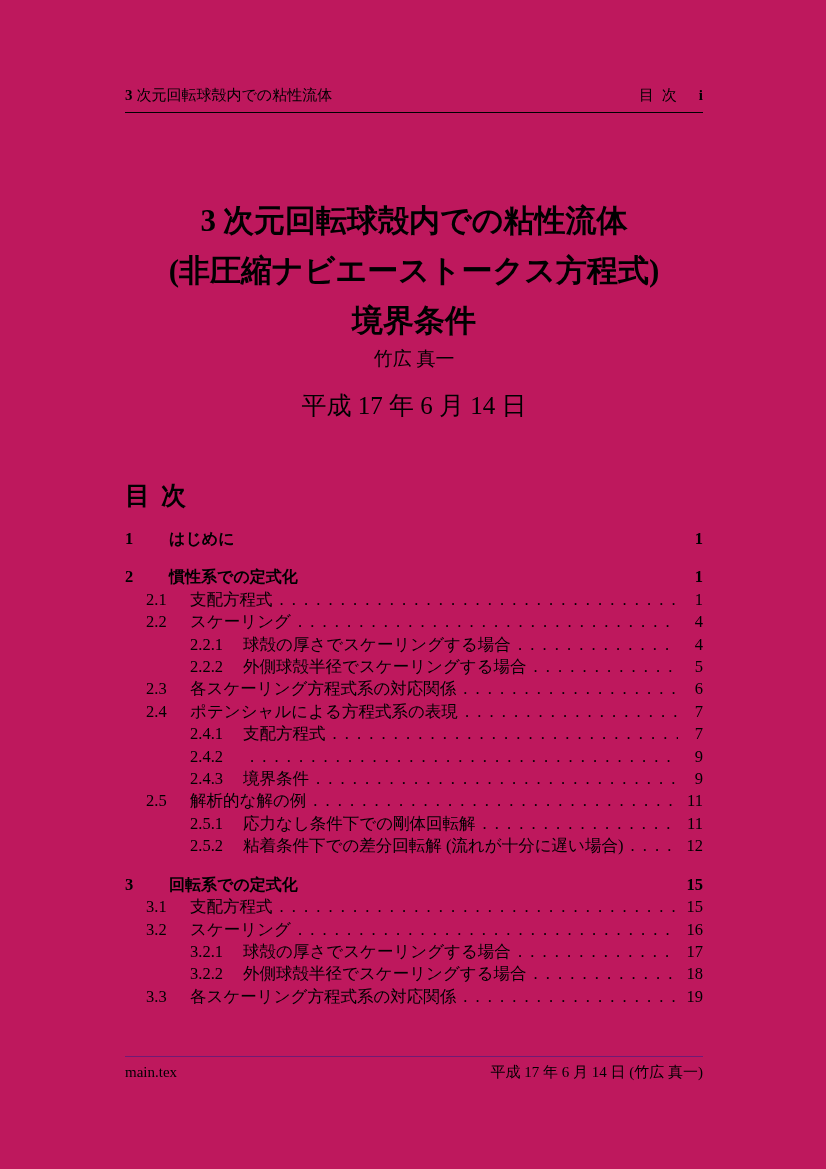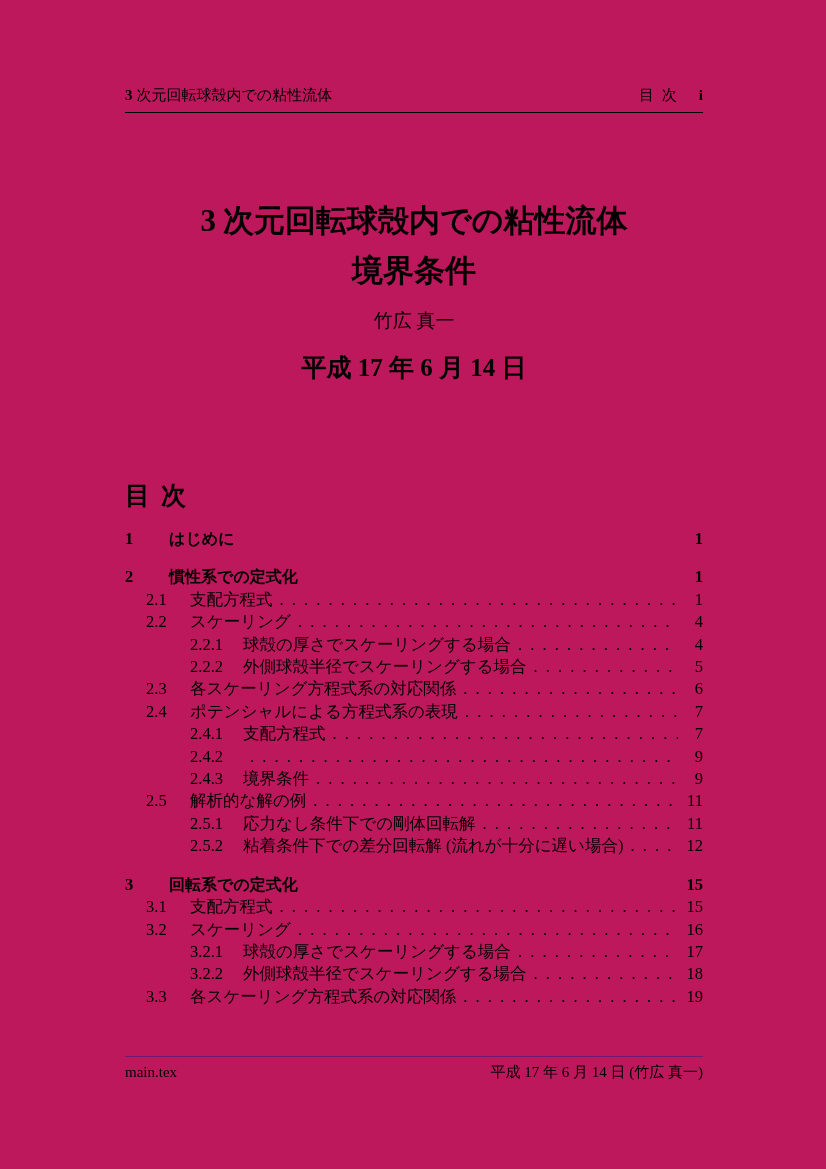--- a/index.html
+++ b/index.html
@@ -42,27 +42,27 @@
     text-align: center;
   }
   .doc-title {
     font-size: 31px;
     line-height: 50px;
     font-weight: bold;
     margin: 0;
   }
   .t-num { margin-right: 7px; }
   .author {
-    margin-top: 12px;
+    margin-top: 0;
     font-size: 19px;
   }
   .docdate {
     margin-top: 17px;
     font-size: 25px;
-    font-weight: bold;
+    font-weight: normal;
   }
 
   
   .toc {
     position: absolute;
     left: 125px;
     right: 123px;
     top: 478px;
   }
   .toc-heading {
@@ -132,20 +132,21 @@
       <span class="h-num">3</span><span>次元回転球殻内での粘性流体</span>
     </div>
     <div class="h-right">
       <span class="h-label">目 次</span><span class="h-pg">i</span>
     </div>
   </div>
 
   <div class="title-block">
     <div class="doc-title">
       <div><span class="t-num">3</span><span>次元回転球殻内での粘性流体</span></div>
+      <div>(非圧縮ナビエーストークス方程式)</div>
       <div>境界条件</div>
     </div>
     <div class="author">竹広 真一</div>
     <div class="docdate">平成 17 年 6 月 14 日</div>
   </div>
 
   <div class="toc">
     <h2 class="toc-heading">目 次</h2>
     <div>
         <div class="toc-row section">

